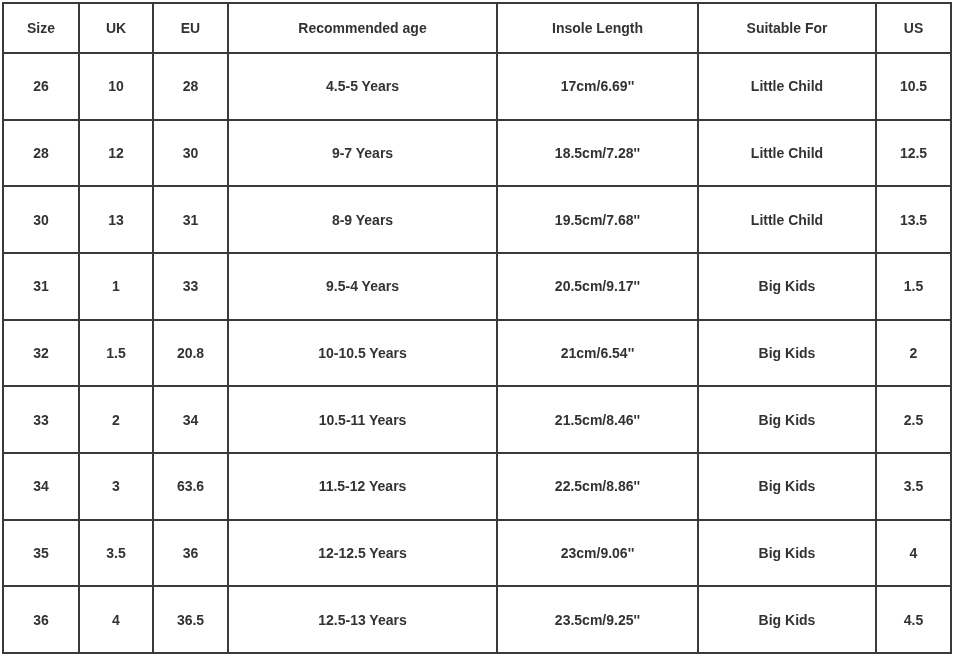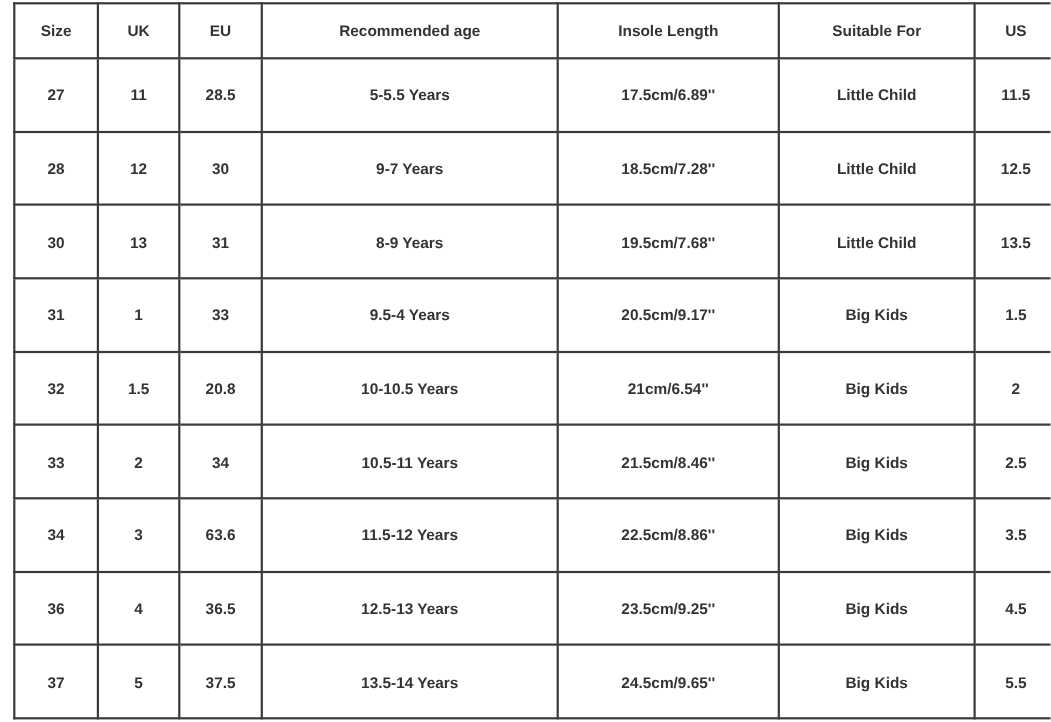--- a/index.html
+++ b/index.html
@@ -4,21 +4,21 @@
 <style>
   html, body {
     margin: 0;
     padding: 0;
     background: #ffffff;
     width: 955px;
     height: 656px;
     overflow: hidden;
   }
   .table-wrap {
-    padding: 2px 0 0 12px;
+    padding: 2px 0 0 2px;
   }
   table.size-chart {
     border-collapse: collapse;
     table-layout: fixed;
     width: 948px;
     height: 652px;
     font-family: "Liberation Sans", "DejaVu Sans", sans-serif;
     font-size: 14px;
     font-weight: bold;
     color: #333333;
@@ -62,27 +62,27 @@
           <th>UK</th>
           <th>EU</th>
           <th>Recommended age</th>
           <th>Insole Length</th>
           <th>Suitable For</th>
           <th>US</th>
         </tr>
     </thead>
     <tbody>
         <tr>
-          <td>27</td>
-          <td>11</td>
-          <td>28.5</td>
-          <td>5-5.5 Years</td>
-          <td>17.5cm/6.89''</td>
+          <td>26</td>
+          <td>10</td>
+          <td>28</td>
+          <td>4.5-5 Years</td>
+          <td>17cm/6.69''</td>
           <td>Little Child</td>
-          <td>11.5</td>
+          <td>10.5</td>
         </tr>
         <tr>
           <td>28</td>
           <td>12</td>
           <td>30</td>
           <td>9-7 Years</td>
           <td>18.5cm/7.28''</td>
           <td>Little Child</td>
           <td>12.5</td>
         </tr>
@@ -125,32 +125,32 @@
         <tr>
           <td>34</td>
           <td>3</td>
           <td>63.6</td>
           <td>11.5-12 Years</td>
           <td>22.5cm/8.86''</td>
           <td>Big Kids</td>
           <td>3.5</td>
         </tr>
         <tr>
+          <td>35</td>
+          <td>3.5</td>
+          <td>36</td>
+          <td>12-12.5 Years</td>
+          <td>23cm/9.06''</td>
+          <td>Big Kids</td>
+          <td>4</td>
+        </tr>
+        <tr>
           <td>36</td>
           <td>4</td>
           <td>36.5</td>
           <td>12.5-13 Years</td>
           <td>23.5cm/9.25''</td>
           <td>Big Kids</td>
           <td>4.5</td>
         </tr>
-        <tr>
-          <td>37</td>
-          <td>5</td>
-          <td>37.5</td>
-          <td>13.5-14 Years</td>
-          <td>24.5cm/9.65''</td>
-          <td>Big Kids</td>
-          <td>5.5</td>
-        </tr>
       </tbody>
   </table>
 </div>
 
 </body></html>

